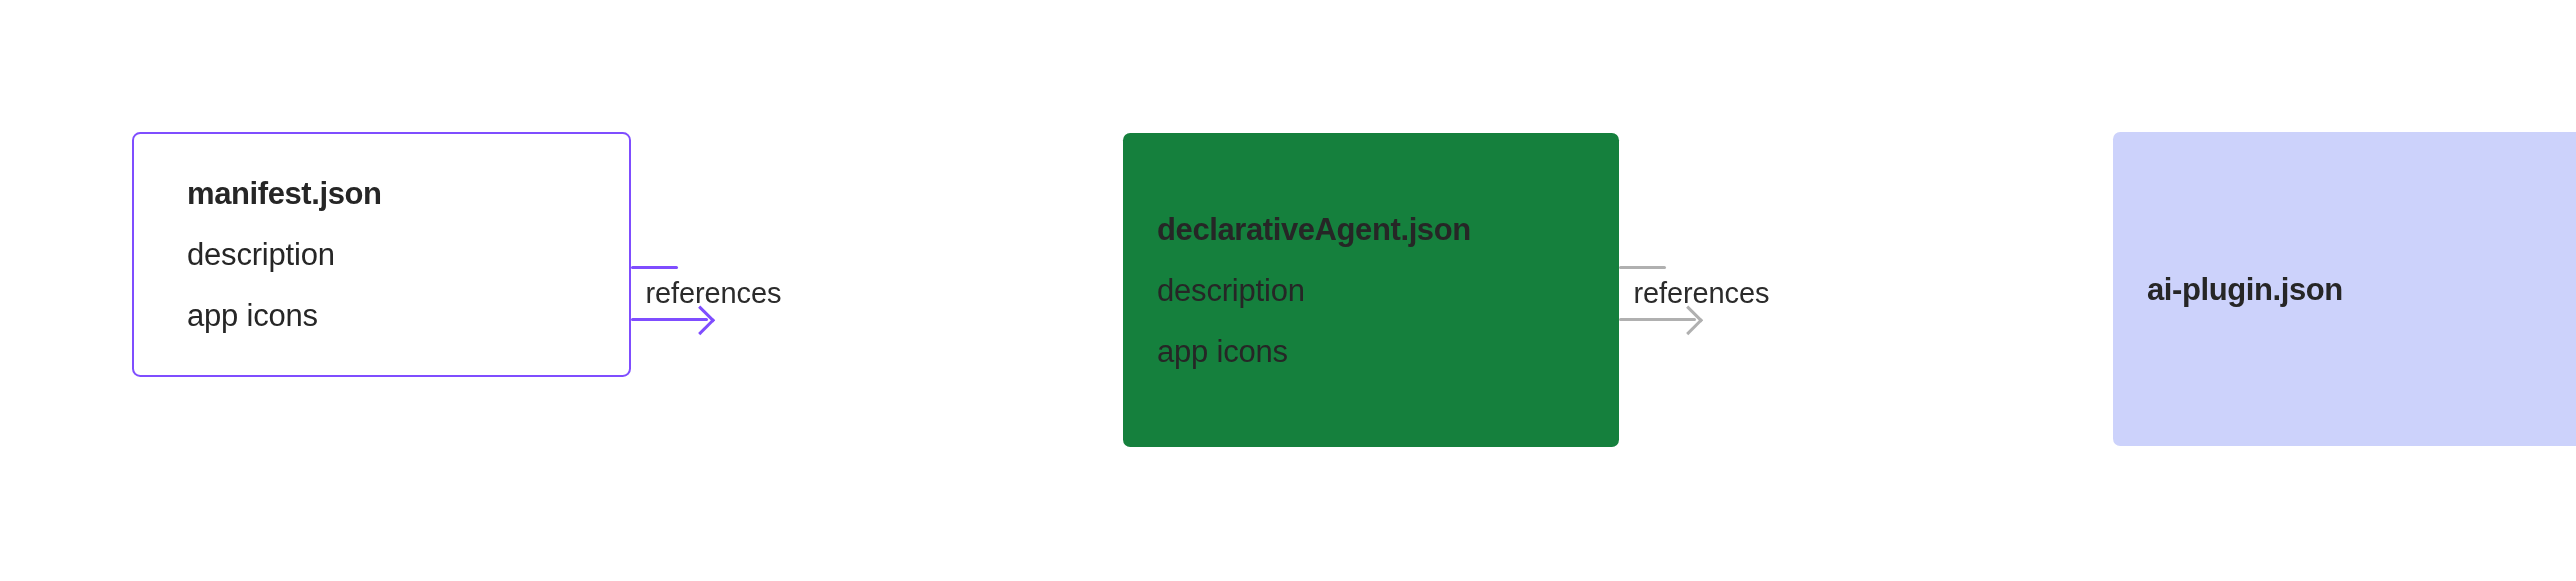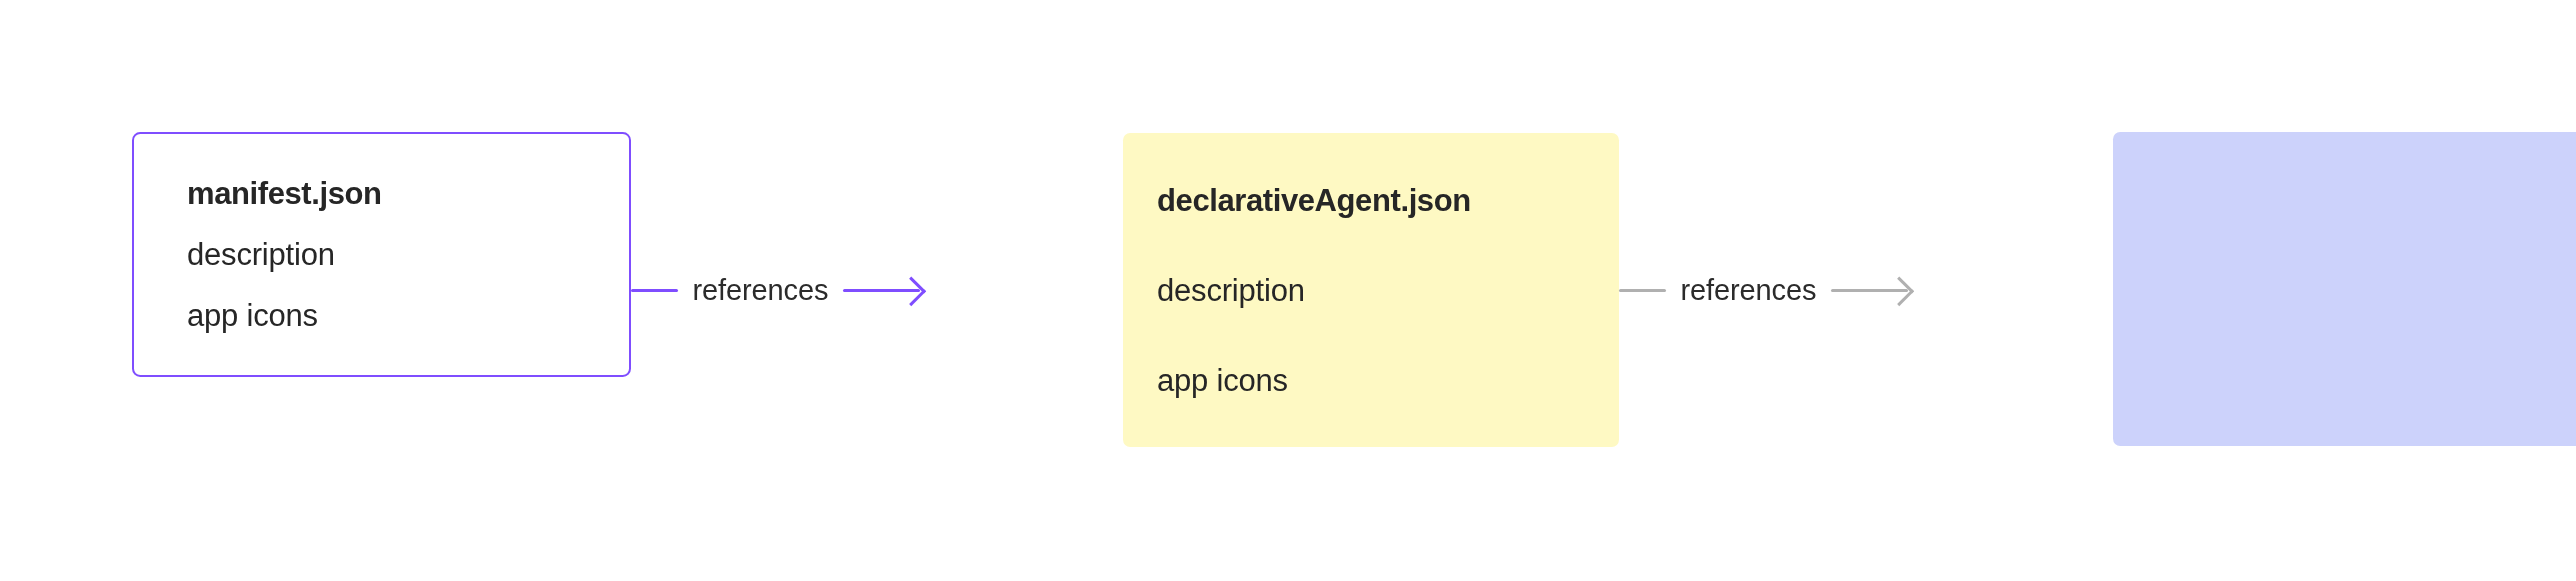--- a/index.html
+++ b/index.html
@@ -54,43 +54,41 @@
     border-radius: 8.2px;
     padding-left: 53px;
   }
 
   
   #node-declarative {
     left: 1123px;
     top: 133px;
     width: 496px;
     height: 314px;
-    background: #fef9c3;
+    background: #15803d;
     padding-left: 34px;
-    gap: 29px;
   }
 
   
   #node-aiplugin {
     left: 2113px;
     top: 132px;
     width: 495px;
     height: 314px;
     background: #CCD2FB;
     padding-left: 34px;
   }
 
   
   .edge {
     position: absolute;
     top: 266px;
     height: 49px;
     display: flex;
-    flex-direction: row;
-    align-items: center;
+    flex-direction: column;
   }
   .edge .stub {
     height: 3.1px;
     width: 47px;
     border-radius: 1.5px;
     flex: none;
   }
   .edge .edge-label {
     font-size: 29px;
     line-height: 49px;
@@ -149,16 +147,17 @@
 
   <div id="edge-2" class="edge">
     <span class="stub" style="background:#B0B0B0"></span>
     <span class="edge-label">references</span>
     <span class="shaft" style="background:#B0B0B0">
       <span class="head" style="border-color:#B0B0B0"></span>
     </span>
   </div>
 
   <div id="node-aiplugin" class="node">
+    <span class="line title">ai-plugin.json</span>
   </div>
 
 </div>
 
 
 </body></html>

